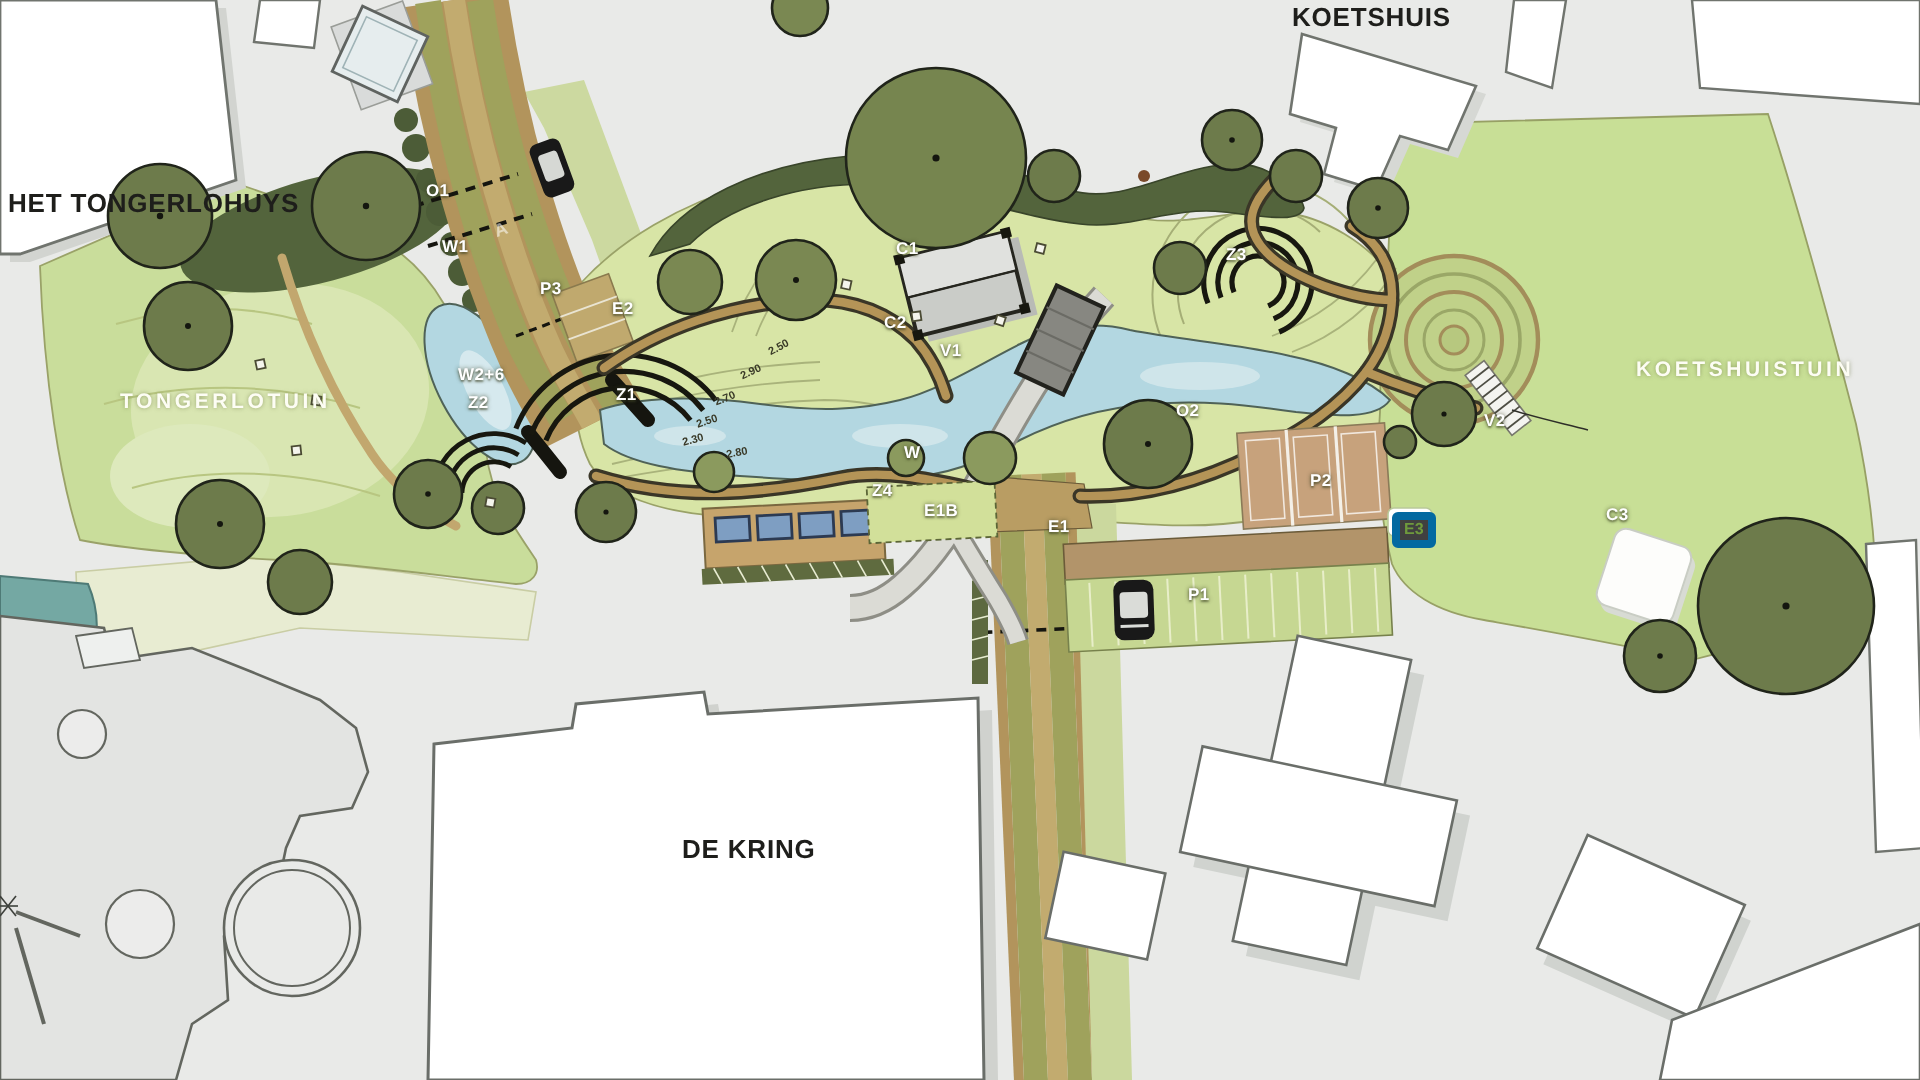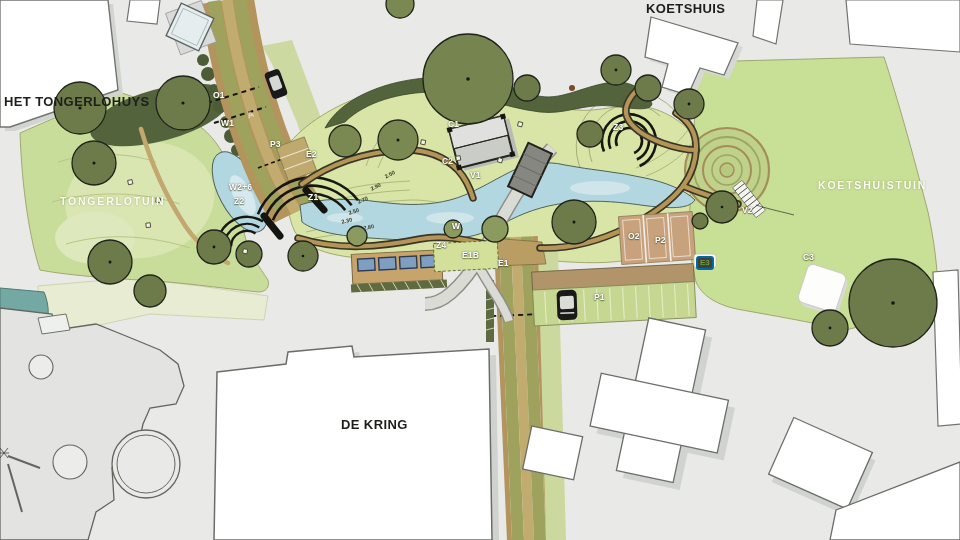--- a/index.html
+++ b/index.html
@@ -8,21 +8,21 @@
   #plan svg{position:absolute;left:0;top:0;}
   #labels{position:absolute;left:0;top:0;width:960px;height:540px;pointer-events:none;}
   .lbl{position:absolute;font-family:"Liberation Sans",sans-serif;font-weight:bold;
        white-space:nowrap;transform-origin:left top;line-height:1;}
   .kind-building{color:#1e1e1b;font-size:13px;letter-spacing:.4px;}
   .kind-area{color:#fdfdf4;font-size:10.5px;letter-spacing:1.8px;
              text-shadow:0 0 2px rgba(95,105,55,.55);}
   .kind-code{color:#ffffff;font-size:8.5px;letter-spacing:.2px;
              text-shadow:0 0 2px rgba(60,65,35,.85),0 1px 1px rgba(60,65,35,.5);}
   .kind-code-faint{color:rgba(255,255,255,.55);font-size:9px;}
-  .kind-badge{color:#6f9a3d;font-size:8px;background:#404040;border:2px solid #0369a1;
+  .kind-badge{color:#6f9a3d;font-size:8px;background:#404040;border:4px solid #0369a1;
               border-radius:3px;padding:1px 2px;}
   .kind-contour{color:#3a3a28;font-size:5.5px;}
 </style>
 </head>
 <body>
 
 <div id="plan">
 <svg width="960" height="540" viewBox="0 0 960 540">
 
   <rect x="0" y="0" width="960" height="540" fill="#e9eae8"></rect>
@@ -429,24 +429,24 @@
       <span class="lbl kind-code" style="left: 258px; top: 150px; margin-left: 48px;">E2</span>
       <span class="lbl kind-code" style="left: 270px; top: 140px;">P3</span>
       <span class="lbl kind-code" style="left: 229px; top: 183px;">W2+6</span>
       <span class="lbl kind-code" style="left: 234px; top: 197px;">Z2</span>
       <span class="lbl kind-code" style="left: 308px; top: 193px;">Z1</span>
       <span class="lbl kind-code" style="left: 613px; top: 123px;">Z3</span>
       <span class="lbl kind-code" style="left: 448px; top: 120px;">C1</span>
       <span class="lbl kind-code" style="left: 442px; top: 157px;">C2</span>
       <span class="lbl kind-code" style="left: 470px; top: 171px;">V1</span>
       <span class="lbl kind-code" style="left: 452px; top: 222px;">W</span>
-      <span class="lbl kind-code" style="left: 588px; top: 232px; padding-left: 40px;">O2</span>
+      <span class="lbl kind-code" style="left: 588px; top: 201px;">O2</span>
       <span class="lbl kind-code" style="left: 436px; top: 241px; text-align: center;">Z4</span>
       <span class="lbl kind-code" style="left: 462px; top: 251px;">E1B</span>
-      <span class="lbl kind-code" style="left: 498px; top: 259px; text-align: right;">E1</span>
+      <span class="lbl kind-code" style="left: 524px; top: 259px; text-align: right;">E1</span>
       <span class="lbl kind-code" style="left: 655px; top: 236px;">P2</span>
       <span class="lbl kind-code" style="left: 594px; top: 293px;">P1</span>
       <span class="lbl kind-code" style="left: 742px; top: 206px;">V2</span>
       <span class="lbl kind-code" style="left: 803px; top: 253px;">C3</span>
       <span class="lbl kind-badge" style="left: 696px; top: 256px;">E3</span>
       <span class="lbl kind-contour" style="left: 384px; top: 175px; transform: rotate(-28deg);">2.50</span>
       <span class="lbl kind-contour" style="left: 370px; top: 187px; transform: rotate(-25deg);">2.90</span>
       <span class="lbl kind-contour" style="left: 357px; top: 200px; transform: rotate(-22deg);">2.70</span>
       <span class="lbl kind-contour" style="left: 348px; top: 211px; transform: rotate(-18deg);">2.50</span>
       <span class="lbl kind-contour" style="left: 341px; top: 220px; transform: rotate(-15deg);">2.30</span>

